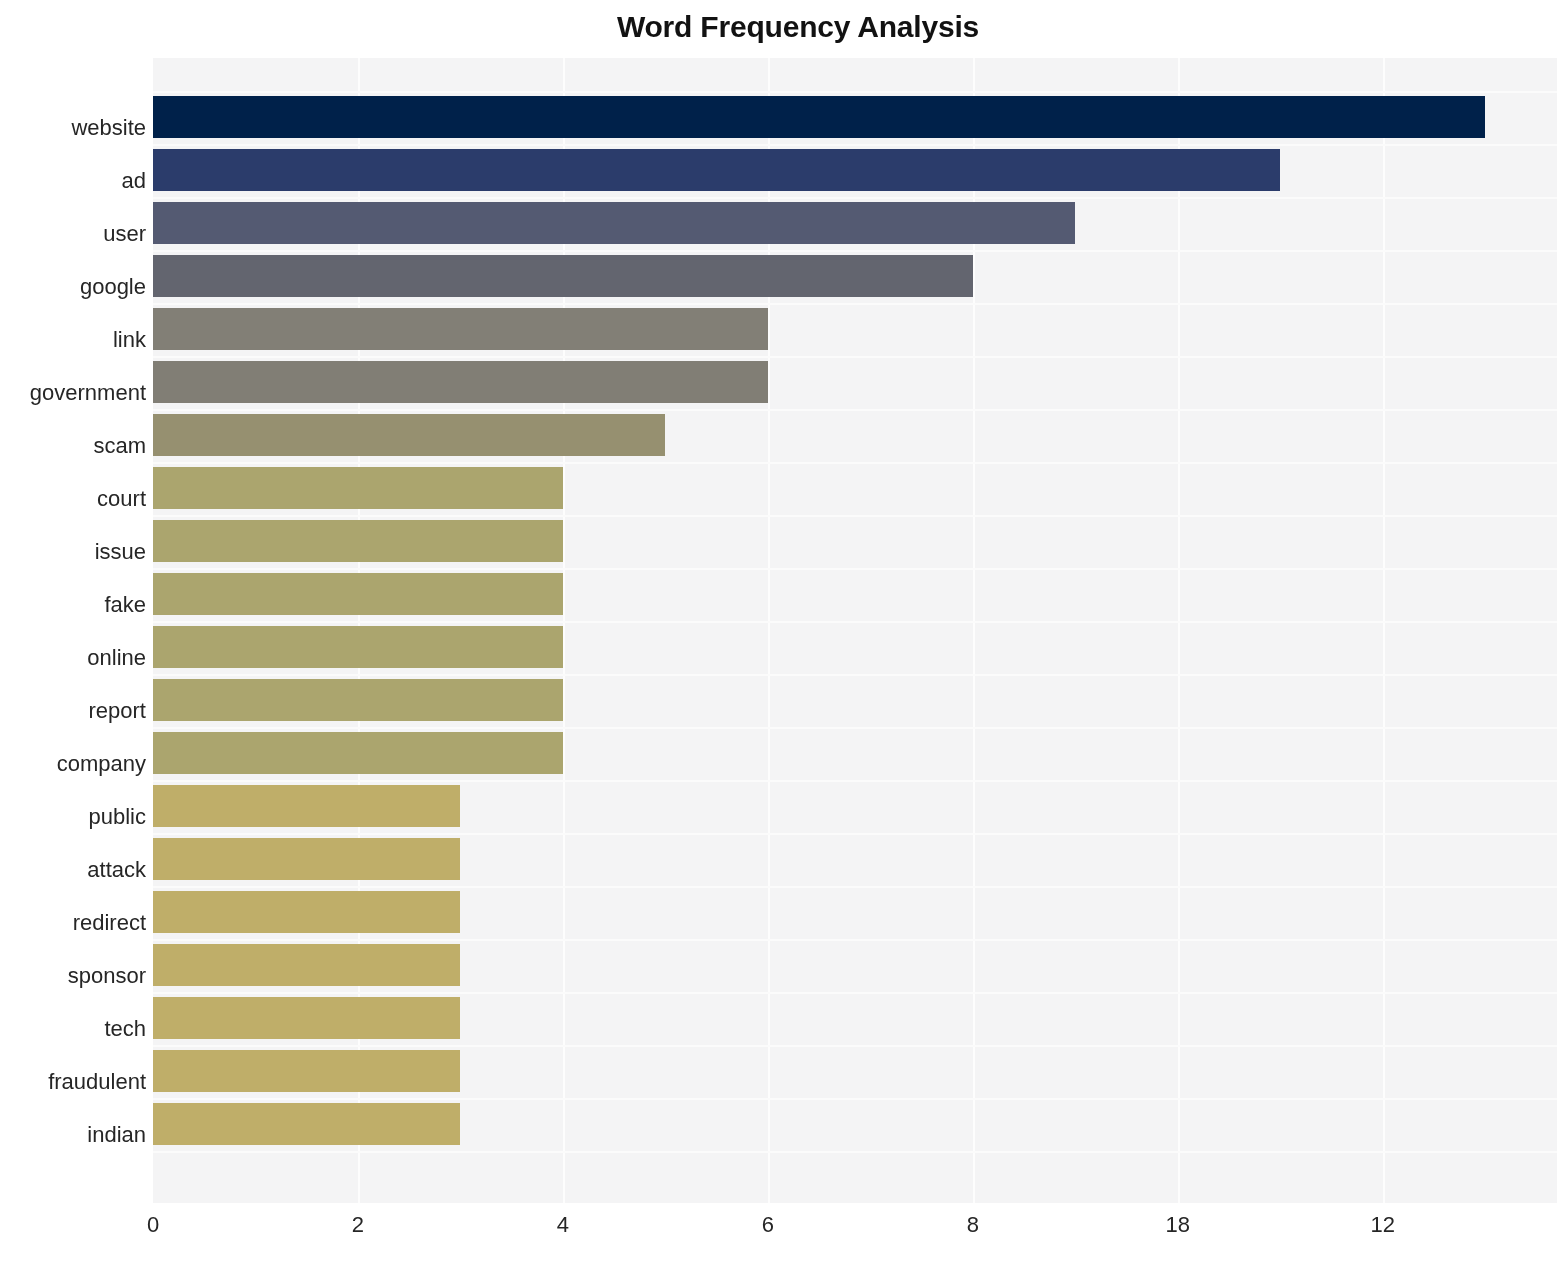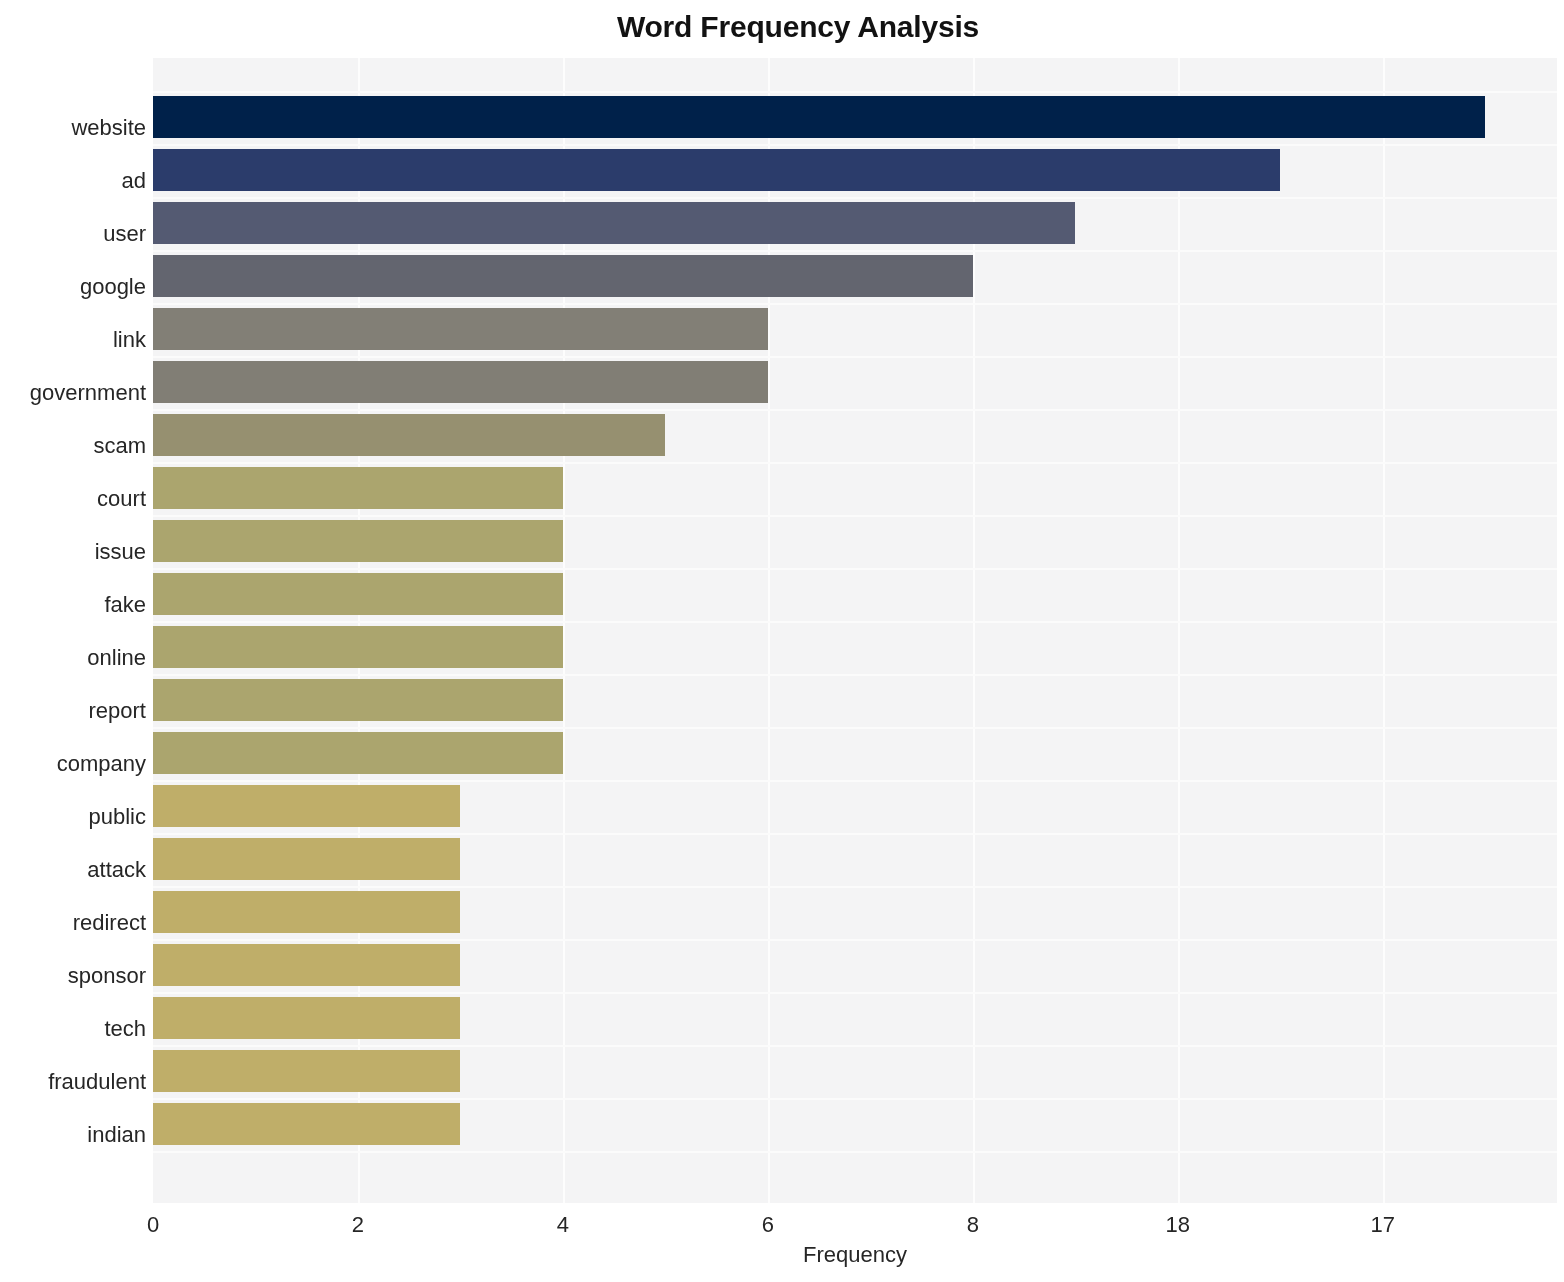--- a/index.html
+++ b/index.html
@@ -177,18 +177,17 @@
       <div class="ytick" style="top: 1045.34px;">indian</div>
     </div>
 
   <div id="xticks-container">
       <div class="xtick" style="left: 153px;">0</div>
       <div class="xtick" style="left: 357.964px;">2</div>
       <div class="xtick" style="left: 562.927px;">4</div>
       <div class="xtick" style="left: 767.891px;">6</div>
       <div class="xtick" style="left: 972.854px;">8</div>
       <div class="xtick" style="left: 1177.82px;">18</div>
-      <div class="xtick" style="left: 1382.78px;">17</div>
+      <div class="xtick" style="left: 1382.78px;">12</div>
     </div>
 
-  <div id="xaxis-label">Frequency</div>
 
 </div>
 
 </body></html>

